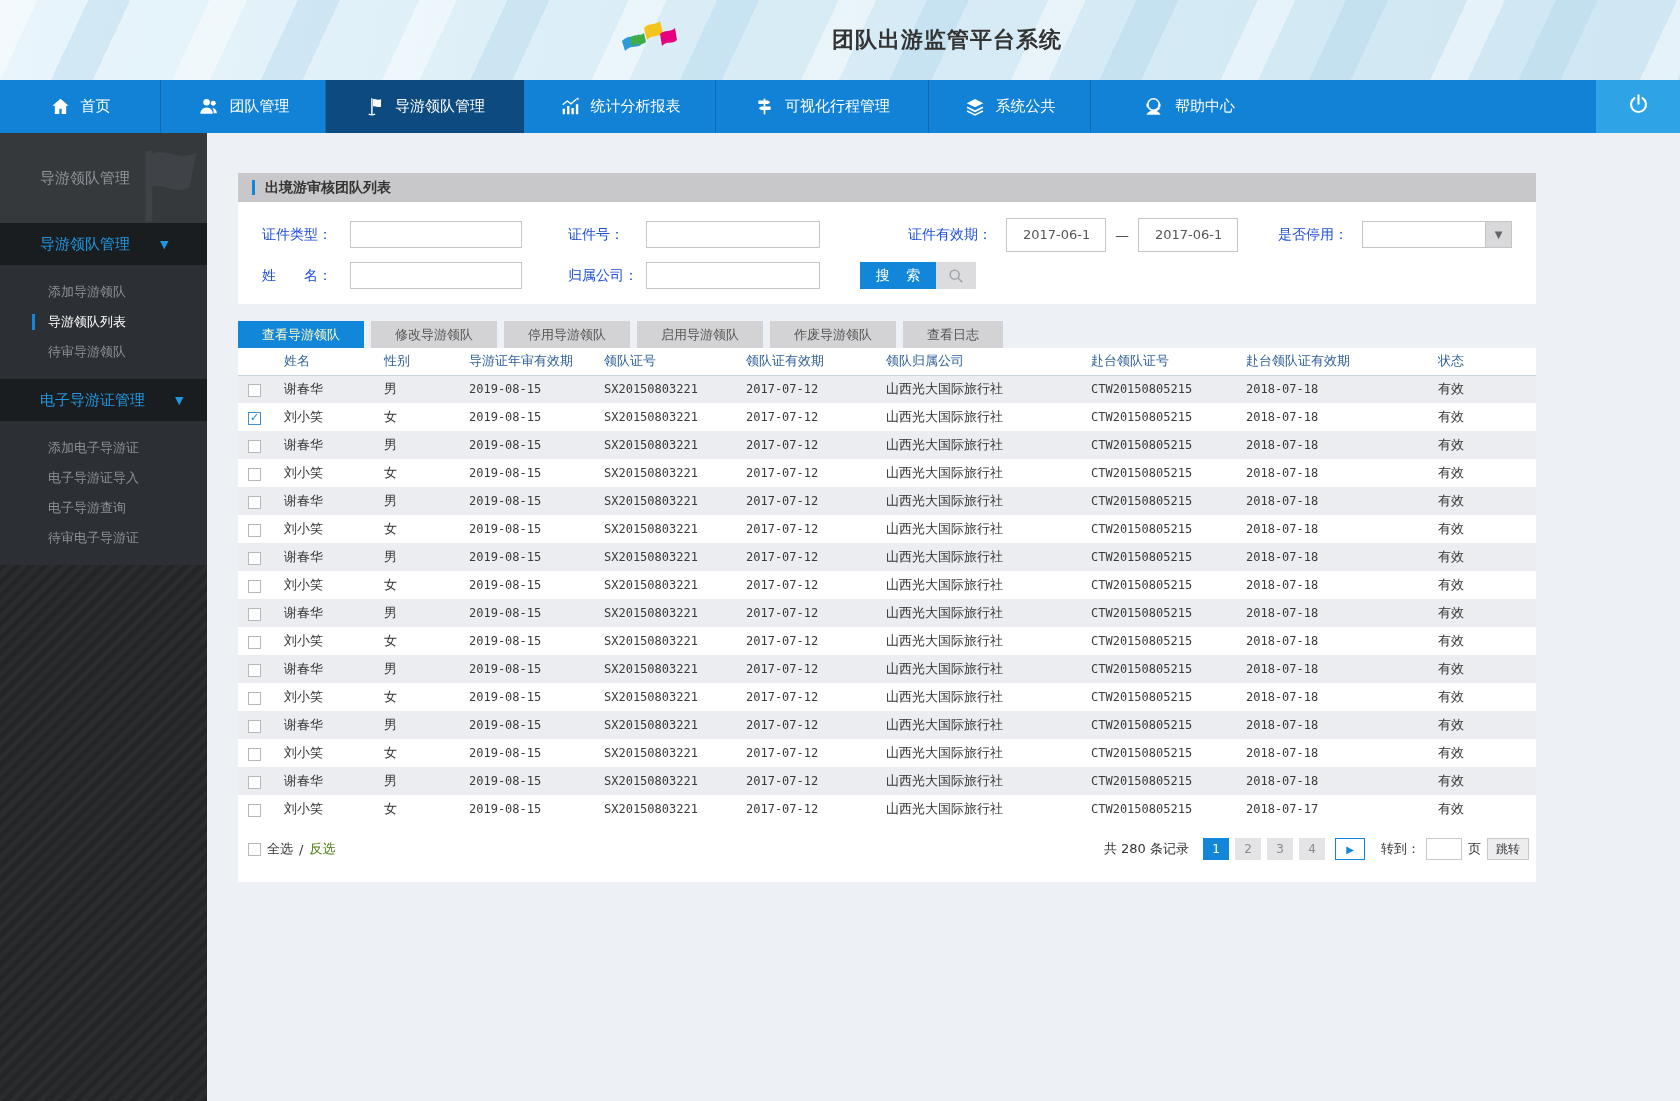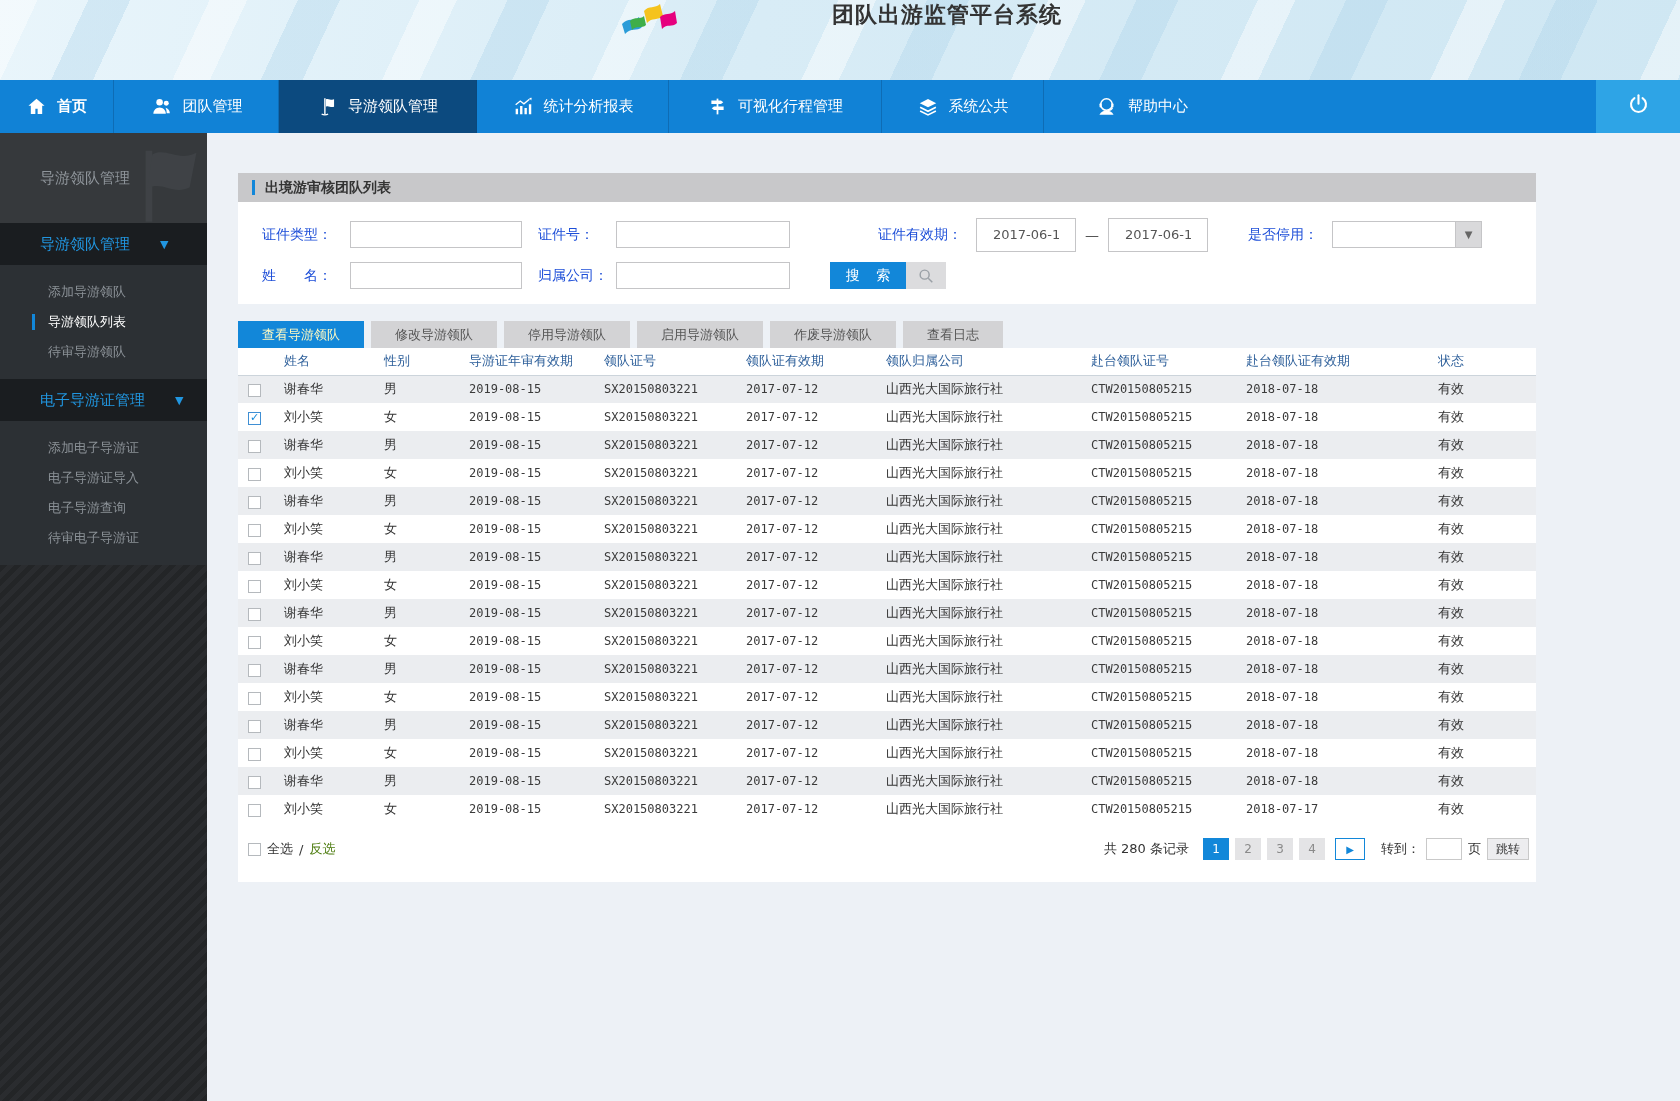--- a/index.html
+++ b/index.html
@@ -6,30 +6,30 @@
   html,body { width:1680px; height:1101px; overflow:hidden;
     font-family:"DejaVu Sans","Liberation Sans",sans-serif; background:#edf1f6; }
 
   
   .banner { height:80px; position:relative;
     background:linear-gradient(100deg,#e9f5fb 0%,#d8ecf6 45%,#cfe7f3 100%); }
   .banner::before { content:""; position:absolute; inset:0;
     background:repeating-linear-gradient(115deg,
       rgba(255,255,255,.45) 0 34px, rgba(255,255,255,0) 34px 80px,
       rgba(170,210,233,.35) 80px 118px, rgba(255,255,255,0) 118px 190px); }
-  .banner-inner { position:relative; height:100%; display:flex; 
+  .banner-inner { position:relative; height:100%; display:flex; align-items:center;
     justify-content:center; gap:148px; }
   .app-title { font-size:22px; font-weight:bold; color:#333; letter-spacing:1px; }
 
   
   .navbar { height:53px; background:#1182d6; display:flex; }
   .nav-item { height:53px; display:flex; align-items:center; justify-content:center;
     gap:10px; color:#fff; font-size:15px; cursor:pointer;
     border-right:1px solid rgba(9,70,120,.35); }
-  .nav-item:nth-child(1){ width:114px;font-weight:bold; }
+  .nav-item:nth-child(1){ width:161px; }
   .nav-item:nth-child(2){ width:165px; }
   .nav-item:nth-child(3){ width:198px; }
   .nav-item:nth-child(4){ width:192px; }
   .nav-item:nth-child(5){ width:213px; }
   .nav-item:nth-child(6){ width:162px; }
   .nav-item:nth-child(7){ width:195px; border-right:none; }
   .nav-item.active { background:#0c4a7f; }
   .nav-ico { display:flex; align-items:center; }
   .nav-fill { flex:1; }
   .nav-power { width:84px; height:53px; background:#2ea4e6; display:flex;
@@ -65,21 +65,21 @@
   .sp-row { display:flex; align-items:center; height:27px; }
   .sp-row + .sp-row { margin-top:14px; }
   .lbl { font-size:14px; color:#1d4ed8; }
   .w88{width:88px;} .w78{width:78px;} .w98{width:98px;} .w84{width:84px;}
   .ipt { height:27px; border:1px solid #c5c5c7; background:#fff; font-size:13px;
     color:#555; padding:0 8px; font-family:"DejaVu Sans",sans-serif; outline:none; }
   .ipt.long { width:172px; }
   .ipt.long2 { width:174px; }
   .ipt.date { width:100px; text-align:right; padding:16px; }
   .dash { width:32px; text-align:center; color:#555; font-size:14px; }
-  .m38 { margin-left:16px; } .m88 { margin-left:88px; } .m2 { margin-left:2px; }
+  .m38 { margin-left:46px; } .m88 { margin-left:88px; } .m2 { margin-left:2px; }
   .select { width:150px; height:27px; border:1px solid #c5c5c7; background:#fff;
     display:flex; align-items:center; cursor:pointer; }
   .select .sel-val { flex:1; }
   .select .sel-arrow { width:26px; height:25px; background:#d9d9db;
     border-left:1px solid #c5c5c7; color:#666; font-size:10px; display:flex;
     align-items:center; justify-content:center; }
   .sbtn { margin-left:40px; display:flex; cursor:pointer; }
   .sbtn-main { width:76px; height:27px; background:#1287d9; color:#fff;
     font-size:14px; display:flex; align-items:center; justify-content:center;
     letter-spacing:6px; padding-left:6px; }

